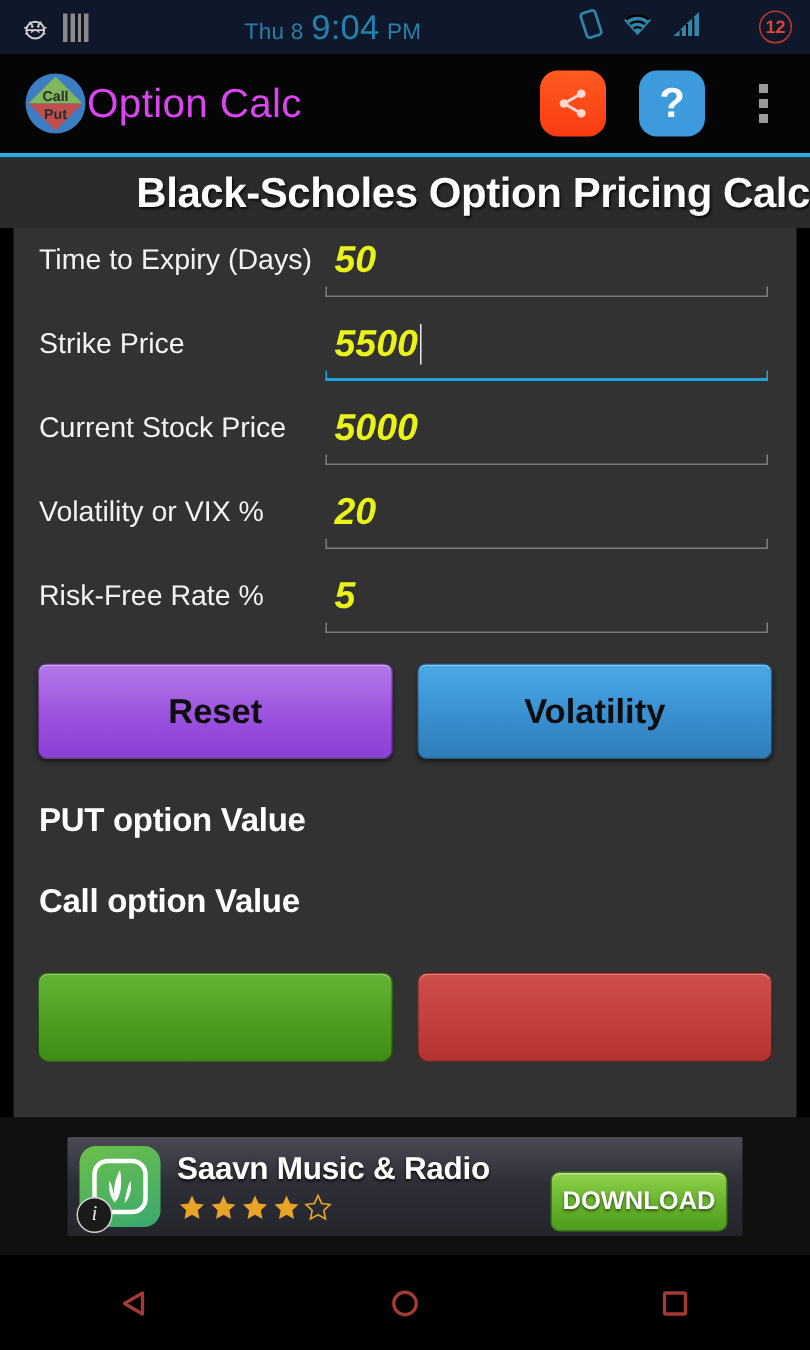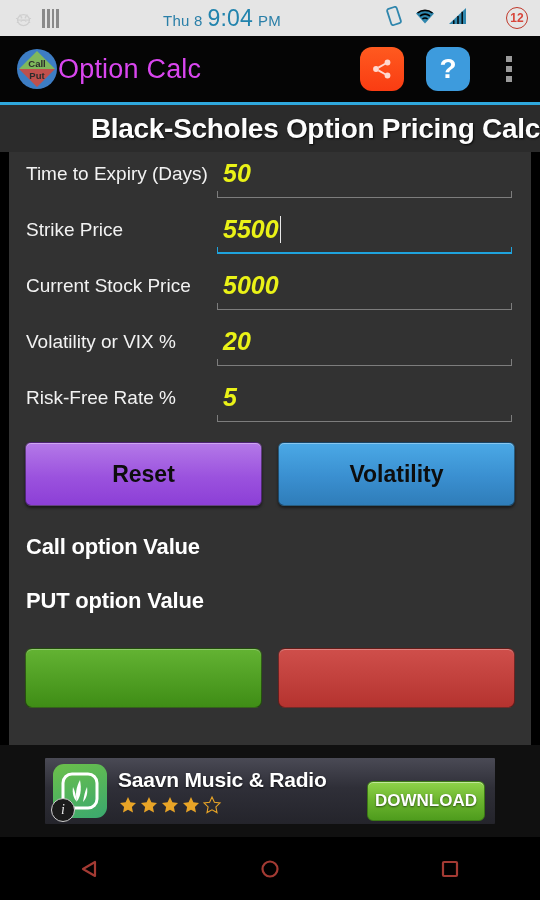--- a/index.html
+++ b/index.html
@@ -7,21 +7,21 @@
     width: 540px; height: 900px;
     background: #000;
     font-family: "Liberation Sans", sans-serif;
     overflow: hidden;
   }
   .device { position: relative; width: 540px; height: 900px; background: #000; }
 
   
   .statusbar {
     position: absolute; top: 0; left: 0; width: 540px; height: 36px;
-    background: #e5e5e5; display: flex; align-items: center;
+    background: #0f172a; display: flex; align-items: center;
   }
   .sb-left { display: flex; align-items: center; gap: 9px; padding-left: 14px; }
   .sb-center { flex: 1; display: flex; align-items: baseline; justify-content: center; gap: 5px; color: #2a7fa8; }
   .sb-right { display: flex; align-items: center; gap: 10px; padding-right: 12px; }
   .clock-small { font-size: 15px; color: #2a7fa8; letter-spacing: .2px; }
   .clock-big { font-size: 23px; color: #2183ad; letter-spacing: .2px; }
 
   .icon-bug { width: 19px; height: 19px; }
   .icon-bars { width: 17px; height: 19px; display: flex; gap: 2px; }
   .icon-bars i { flex: 1; background: #8a8a8a; display: block; }
@@ -303,22 +303,22 @@
         <div class="field-value">5</div>
         <div class="underline"></div>
       </div>
     </div>
 
     <div class="btn-row">
       <div class="btn btn-reset">Reset</div>
       <div class="btn btn-calc">Volatility</div>
     </div>
 
+    <div class="result-label">PUT option Value</div>
     <div class="result-label">Call option Value</div>
-    <div class="result-label">PUT option Value</div>
 
     <div class="result-btn-row">
       <div class="result-btn rb-green"></div>
       <div class="result-btn rb-red"></div>
     </div>
   </div>
 
   <div class="ad-wrap">
     <div class="ad">
       <div class="ad-icon">

